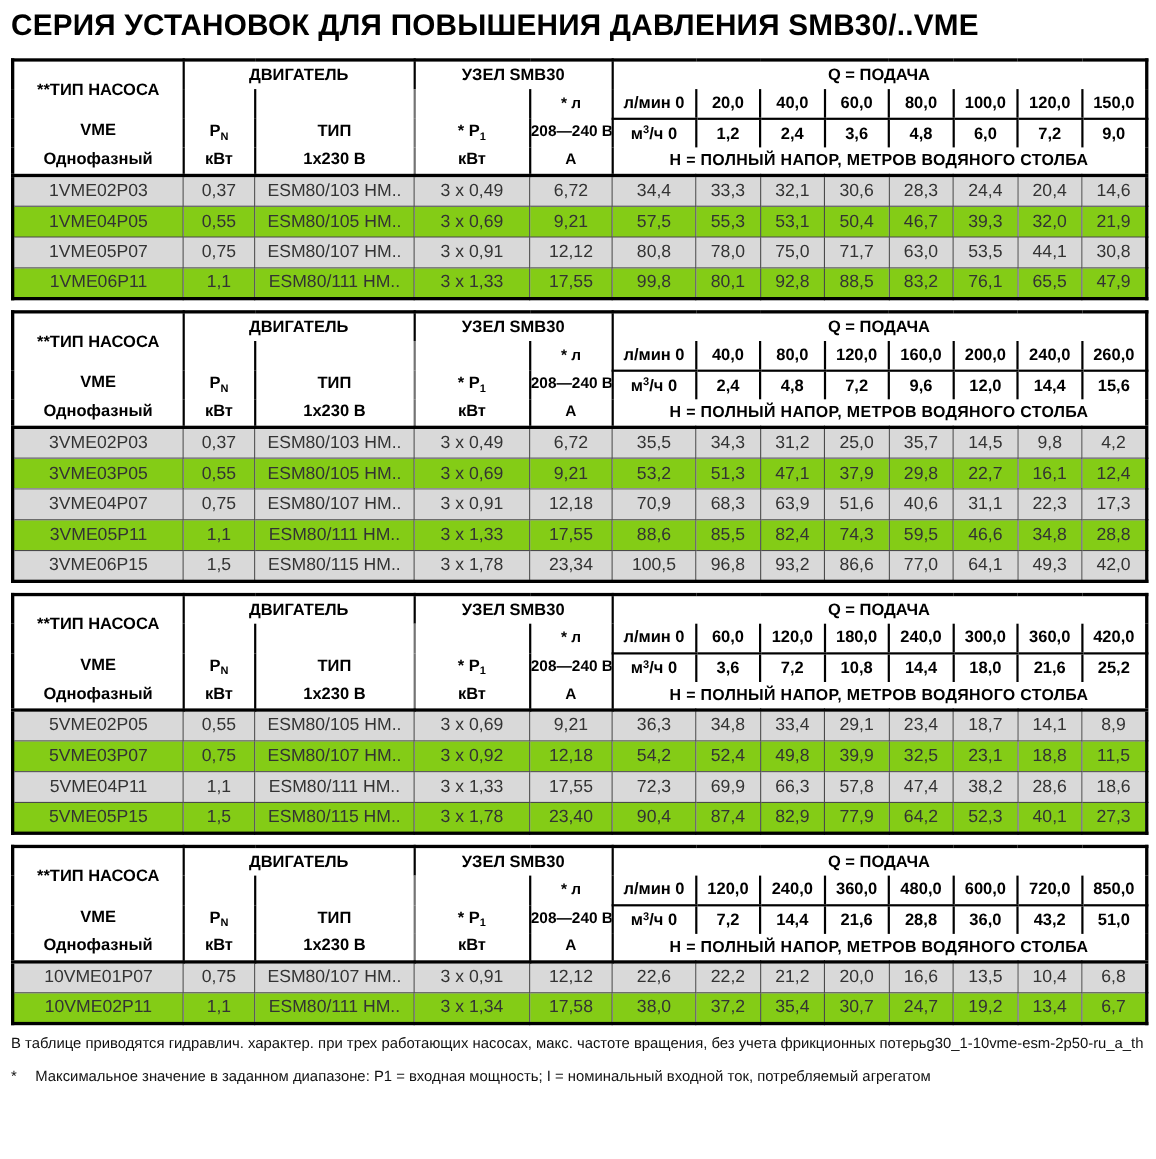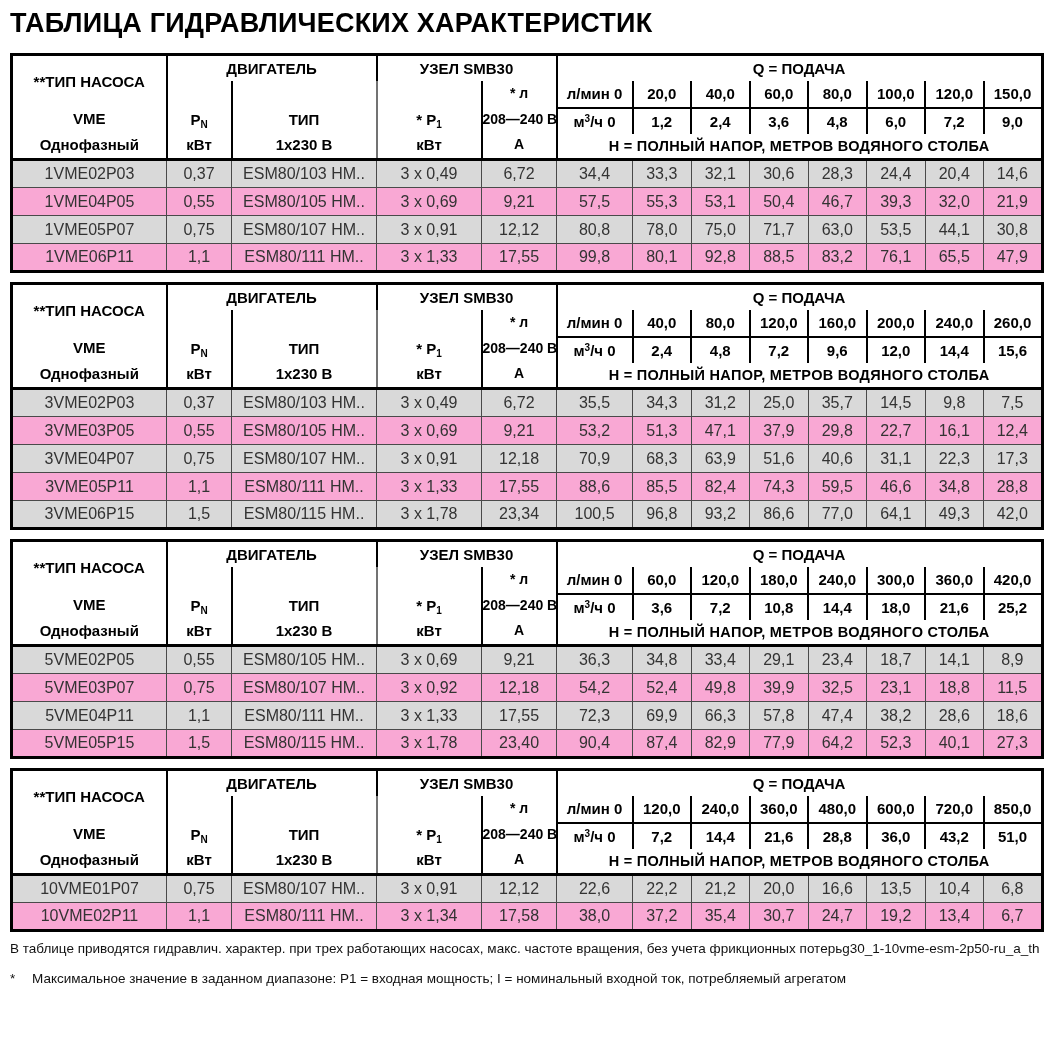--- a/index.html
+++ b/index.html
@@ -73,36 +73,36 @@
   tr.hr4 .h-note { font-size: 14.5px; letter-spacing: 0.3px; }
 
   
   tbody td {
     border: 1.5px solid #4a4a4a;
     height: 28px;
     font-size: 16px;
     color: #333;
   }
   tbody tr.shaded { background: #d9d9d9; }
-  tbody tr.plain  { background: #f9a8d4; }
+  tbody tr.plain  { background: #84cc16; }
 
   
   .footer { margin-top: 6px; font-size: 13.5px; color: #111; }
   .footer-row {
     display: flex; justify-content: flex-start; align-items: baseline;
     line-height: 16px; margin-bottom: 14px;
   }
   .footnote { line-height: 16px; margin-bottom: 14px; }
   .fn-mark { display: inline-block; min-width: 22px; }
 </style>
 </head>
 <body>
 
 <div class="doc-title">
-  <div>ТАБЛИЦА ГИДРАВЛИЧЕСКИХ ХАРАКТЕРИСТИК</div>
+  <div>СЕРИЯ УСТАНОВОК ДЛЯ ПОВЫШЕНИЯ ДАВЛЕНИЯ SMB30/..VME</div>
 </div>
 
 <div id="tables-container">
   <table class="pump-table">
     <colgroup>
       <col style="width:155px">
         <col style="width:65px">
         <col style="width:145px">
       <col style="width:105px">
         <col style="width:75px">
@@ -335,21 +335,21 @@
     <td>ESM80/103 HM..</td>
     <td>3 x 0,49</td>
     <td>6,72</td>
     <td>35,5</td>
     <td>34,3</td>
     <td>31,2</td>
     <td>25,0</td>
     <td>35,7</td>
     <td>14,5</td>
     <td>9,8</td>
-    <td>7,5</td>
+    <td>4,2</td>
   </tr>
 
   <tr class="plain">
     <td>3VME03P05</td>
     <td>0,55</td>
     <td>ESM80/105 HM..</td>
     <td>3 x 0,69</td>
     <td>9,21</td>
     <td>53,2</td>
     <td>51,3</td>

